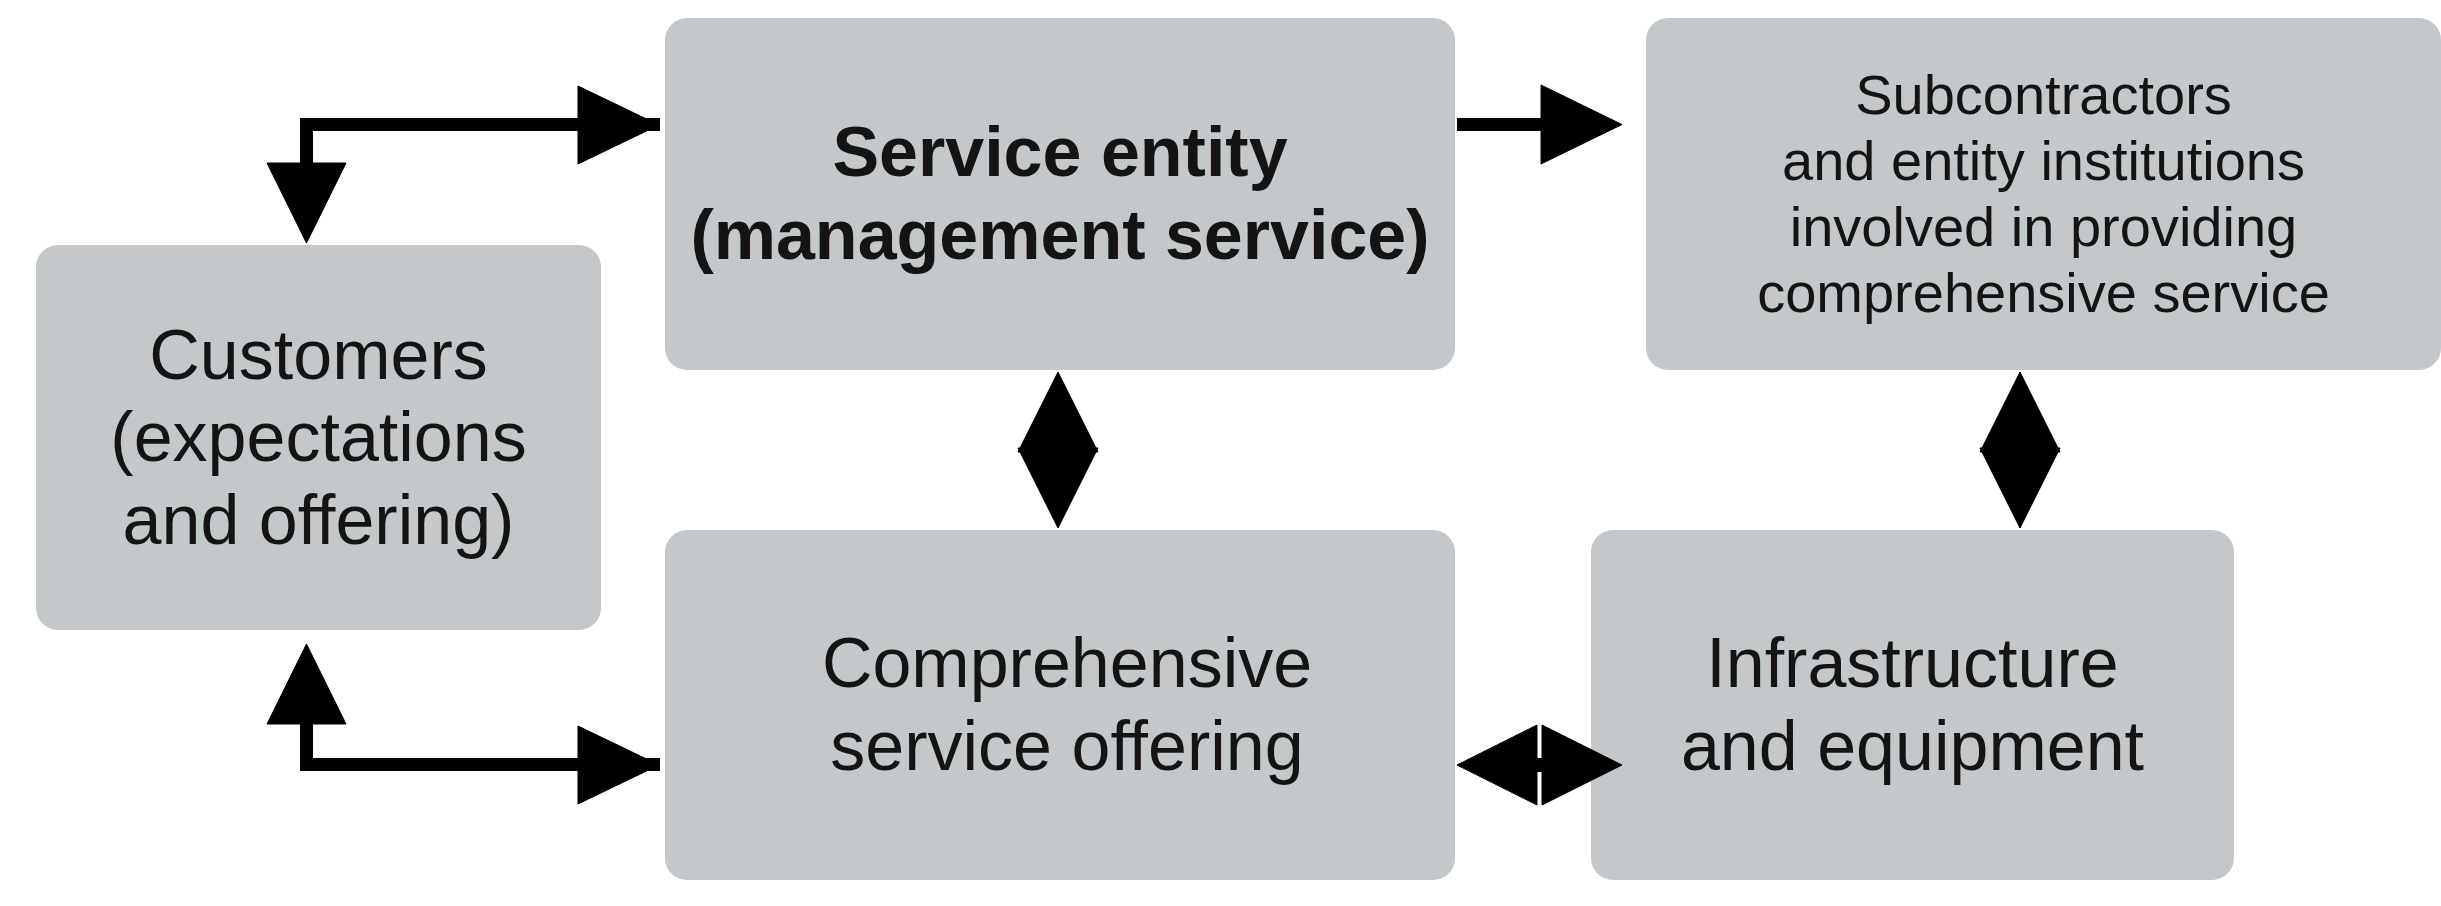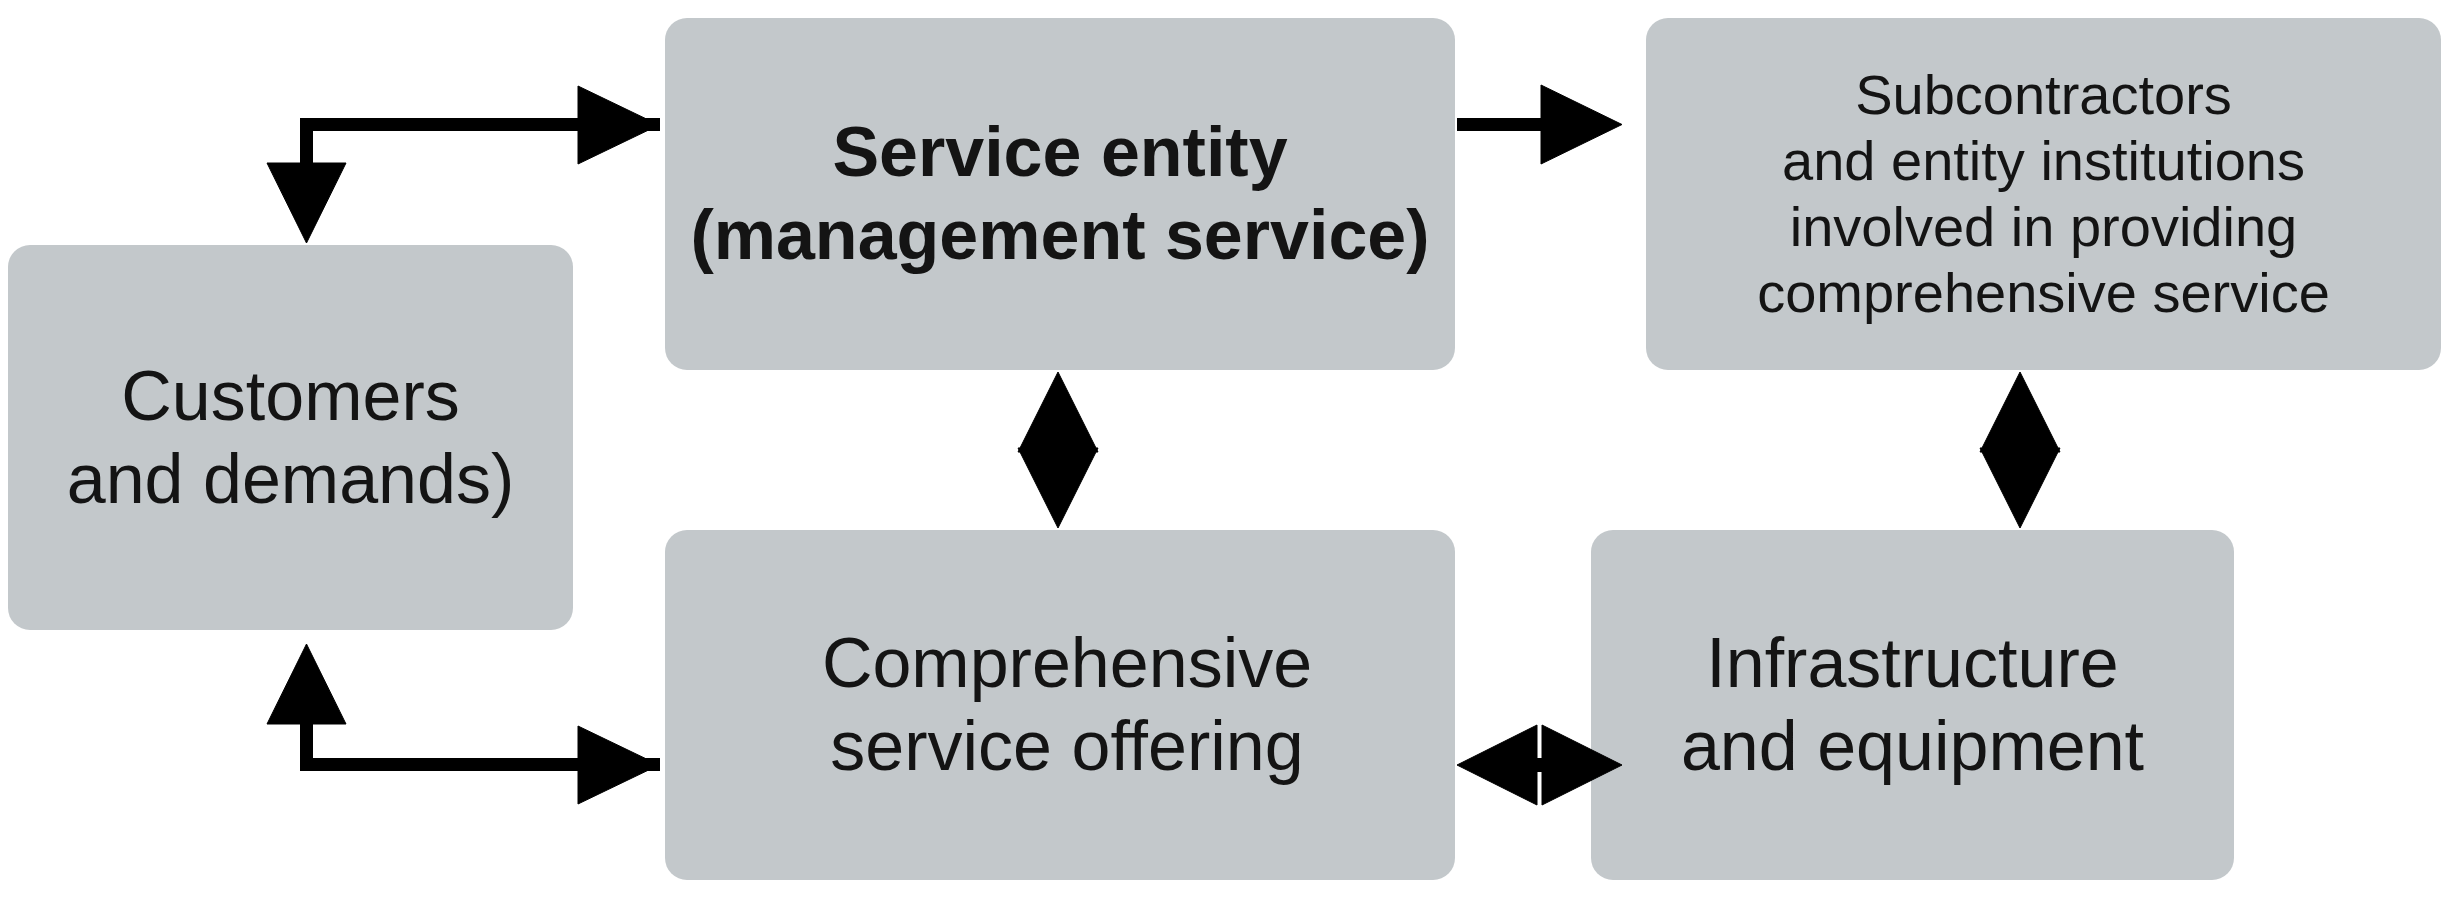--- a/index.html
+++ b/index.html
@@ -20,39 +20,40 @@
     text-align:center;
     color:#141414;
     line-height:1.18;
     box-sizing:border-box;
     padding:6px 14px;
   }
   .box .lines{width:100%;}
   .box .line{display:block;white-space:nowrap;}
 
   
-  #box-customers{ left:8px;  top:245px; width:565px;  height:385px; font-size:70px; }
+  #box-customers{ left:36px;  top:245px; width:565px;  height:385px; font-size:70px; }
   #box-service-entity{ left:665px; top:18px; width:790px; height:352px; font-size:70px;font-weight:bold; }
   #box-subcontractors{ left:1625px; top:18px; width:795px; height:352px; font-size:56px;margin-left:21px; }
   #box-offering{ left:665px; top:530px; width:790px; height:350px; font-size:70px;padding-left:28px; }
   #box-infrastructure{ left:1591px; top:530px; width:643px; height:350px; font-size:70px;justify-content:center; }
 
   
   #arrows{position:absolute;left:0;top:0;width:2441px;height:906px;pointer-events:none;}
   #arrows path, #arrows line, #arrows polygon{fill:#000;stroke:#000;}
 </style>
 </head>
 <body>
 
 <div id="canvas">
 
   <div class="box" id="box-customers">
     <span class="lines">
       <span class="line">Customers</span>
-      <span class="line">and demands)</span>
+      <span class="line">(expectations</span>
+      <span class="line">and offering)</span>
     </span>
   </div>
 
   <div class="box" id="box-service-entity">
     <span class="lines">
       <span class="line">Service entity</span>
       <span class="line">(management service)</span>
     </span>
   </div>
 

